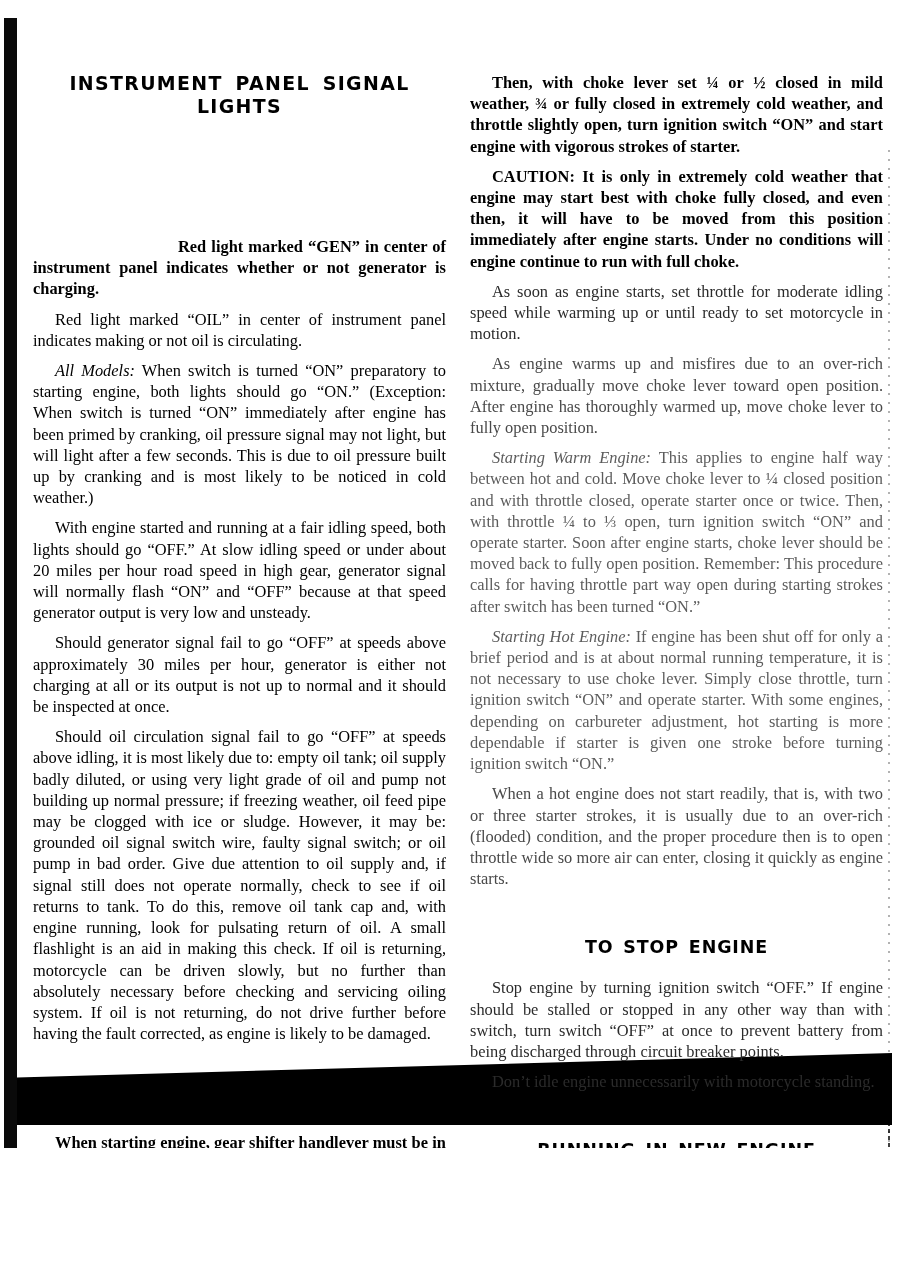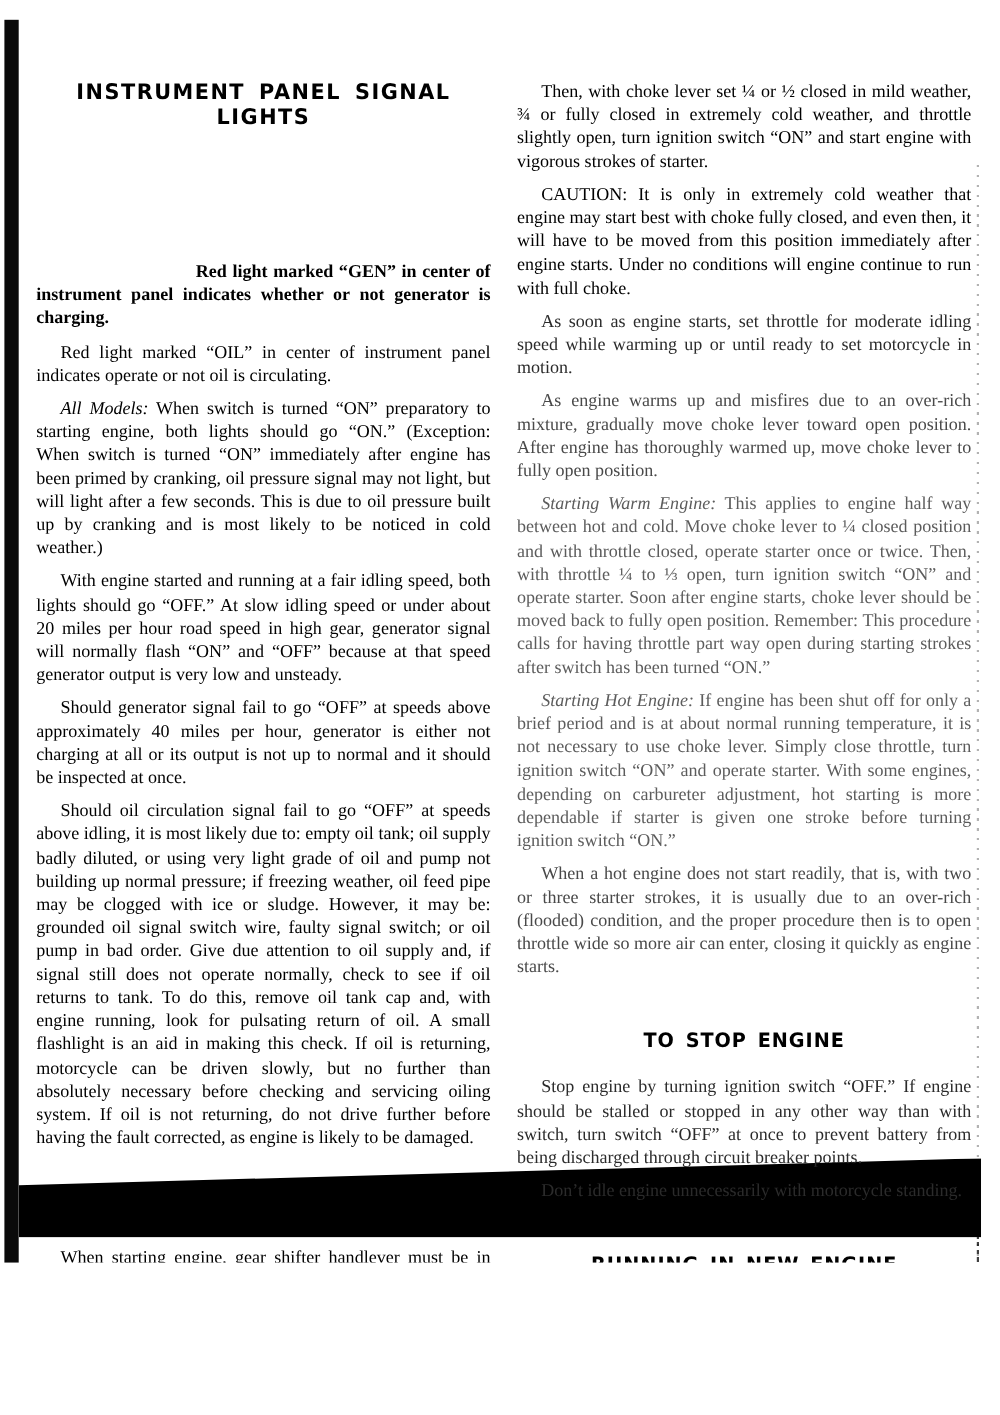--- a/index.html
+++ b/index.html
@@ -112,21 +112,21 @@
 
   
   .illustration-gap { height: 118px; }
 
   
   .fade-1 { color: #2b2b2b; font-family: Liberation Serif, serif; }
   .fade-2 { color: #494949; }
   .fade-3 { color: #5c5c5c; }
 
   
-  .ink-heavy  { font-weight: normal; }
+  .ink-heavy  { font-weight: bold; }
 
   
   .page-number {
     position: absolute;
     right: 48px;
     top: 1163px;
     font-family: "DejaVu Sans", "Liberation Sans", sans-serif;
     font-weight: bold;
     font-size: 15px;
   }
@@ -142,29 +142,29 @@
   <div class="scan-right-speckle dense"></div>
 
   <div class="col col-left">
 
     <h1 class="page-heading">INSTRUMENT PANEL SIGNAL LIGHTS</h1>
 
     <div class="illustration-gap"></div>
 
     <p class="para big-indent">Red light marked “GEN” in center of instrument panel indicates whether or not generator is charging.</p>
 
-    <p class="para indent">Red light marked “OIL” in center of instrument panel indicates operate or not oil is circulating.</p>
+    <p class="para indent">Red light marked “OIL” in center of instrument panel indicates making or not oil is circulating.</p>
 
     <p class="para indent">
       <span class="lead">All Models:</span><span> When switch is turned “ON” preparatory to starting engine, both lights should go “ON.” (Exception: When switch is turned “ON” immediately after engine has been primed by cranking, oil pressure signal may not light, but will light after a few seconds. This is due to oil pressure built up by cranking and is most likely to be noticed in cold weather.)</span>
     </p>
 
     <p class="para indent">With engine started and running at a fair idling speed, both lights should go “OFF.” At slow idling speed or under about 20 miles per hour road speed in high gear, generator signal will normally flash “ON” and “OFF” because at that speed generator output is very low and unsteady.</p>
 
-    <p class="para indent">Should generator signal fail to go “OFF” at speeds above approximately 40 miles per hour, generator is either not charging at all or its output is not up to normal and it should be inspected at once.</p>
+    <p class="para indent">Should generator signal fail to go “OFF” at speeds above approximately 30 miles per hour, generator is either not charging at all or its output is not up to normal and it should be inspected at once.</p>
 
     <p class="para indent">Should oil circulation signal fail to go “OFF” at speeds above idling, it is most likely due to: empty oil tank; oil supply badly diluted, or using very light grade of oil and pump not building up normal pressure; if freezing weather, oil feed pipe may be clogged with ice or sludge. However, it may be: grounded oil signal switch wire, faulty signal switch; or oil pump in bad order. Give due attention to oil supply and, if signal still does not operate normally, check to see if oil returns to tank. To do this, remove oil tank cap and, with engine running, look for pulsating return of oil. A small flashlight is an aid in making this check. If oil is returning, motorcycle can be driven slowly, but no further than absolutely necessary before checking and servicing oiling system. If oil is not returning, do not drive further before having the fault corrected, as engine is likely to be damaged.</p>
 
     <div class="sp-before-heading"></div>
     <h2 class="section-heading">STARTING ENGINE</h2>
     <div class="sp-after-heading"></div>
 
     <p class="para indent ink-heavy">When starting engine, gear shifter handlever must be in neutral and clutch fully engaged. Spark should be fully advanced or nearly so.</p>
 
 

